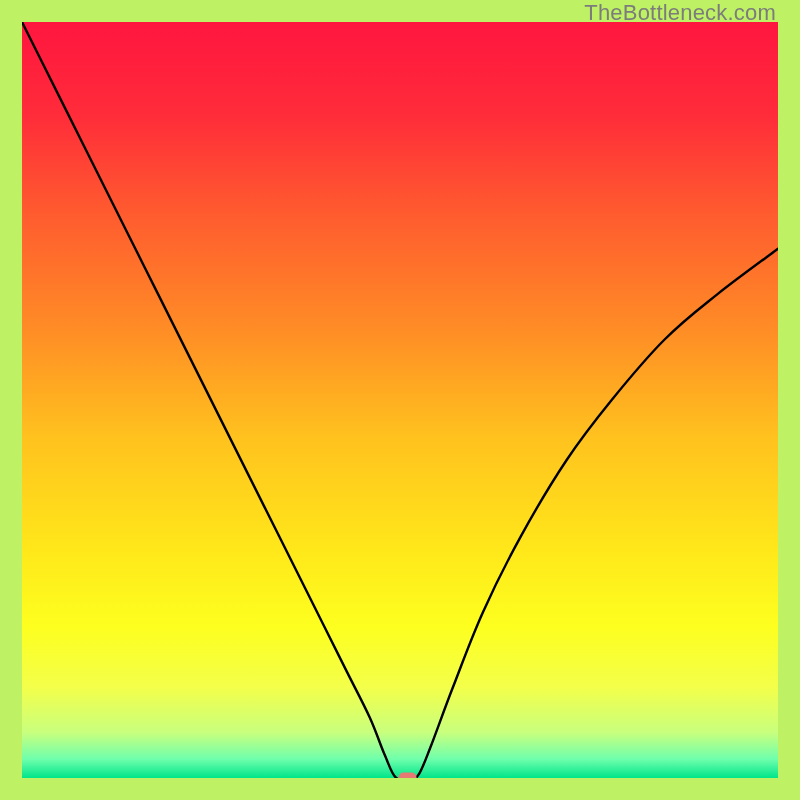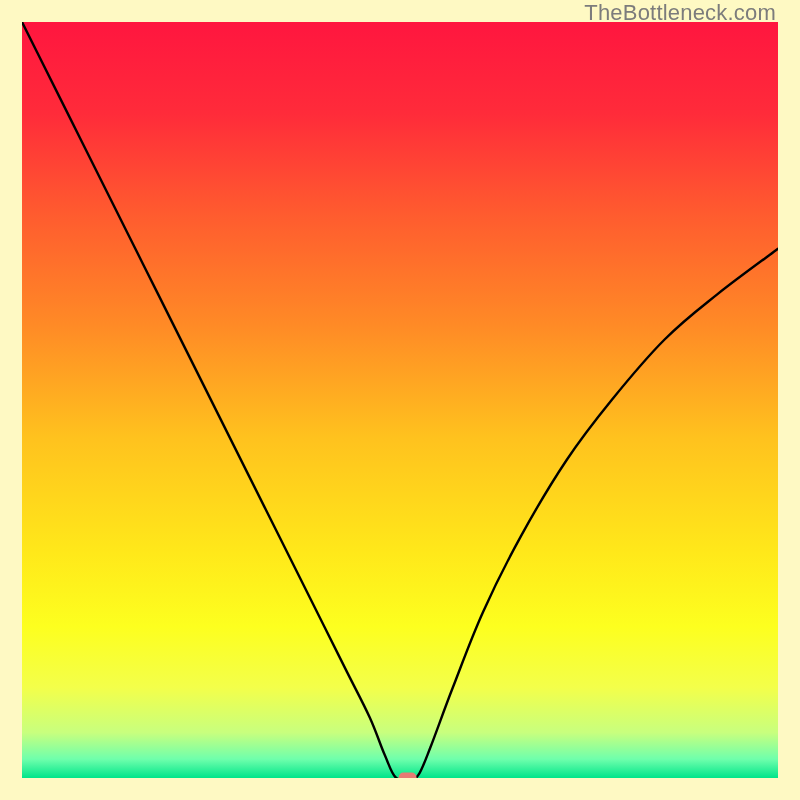--- a/index.html
+++ b/index.html
@@ -10,21 +10,21 @@
     background: #000000;
     overflow: hidden;
     font-family: Arial, Helvetica, sans-serif;
   }
   .frame {
     position: absolute;
     left: 0;
     top: 0;
     width: 800px;
     height: 800px;
-    background: #fef9c3;
+    background: #bef264;
   }
   .plot-area {
     position: absolute;
     left: 22px;
     top: 22px;
     width: 756px;
     height: 756px;
     overflow: hidden;
   }
   .watermark {

